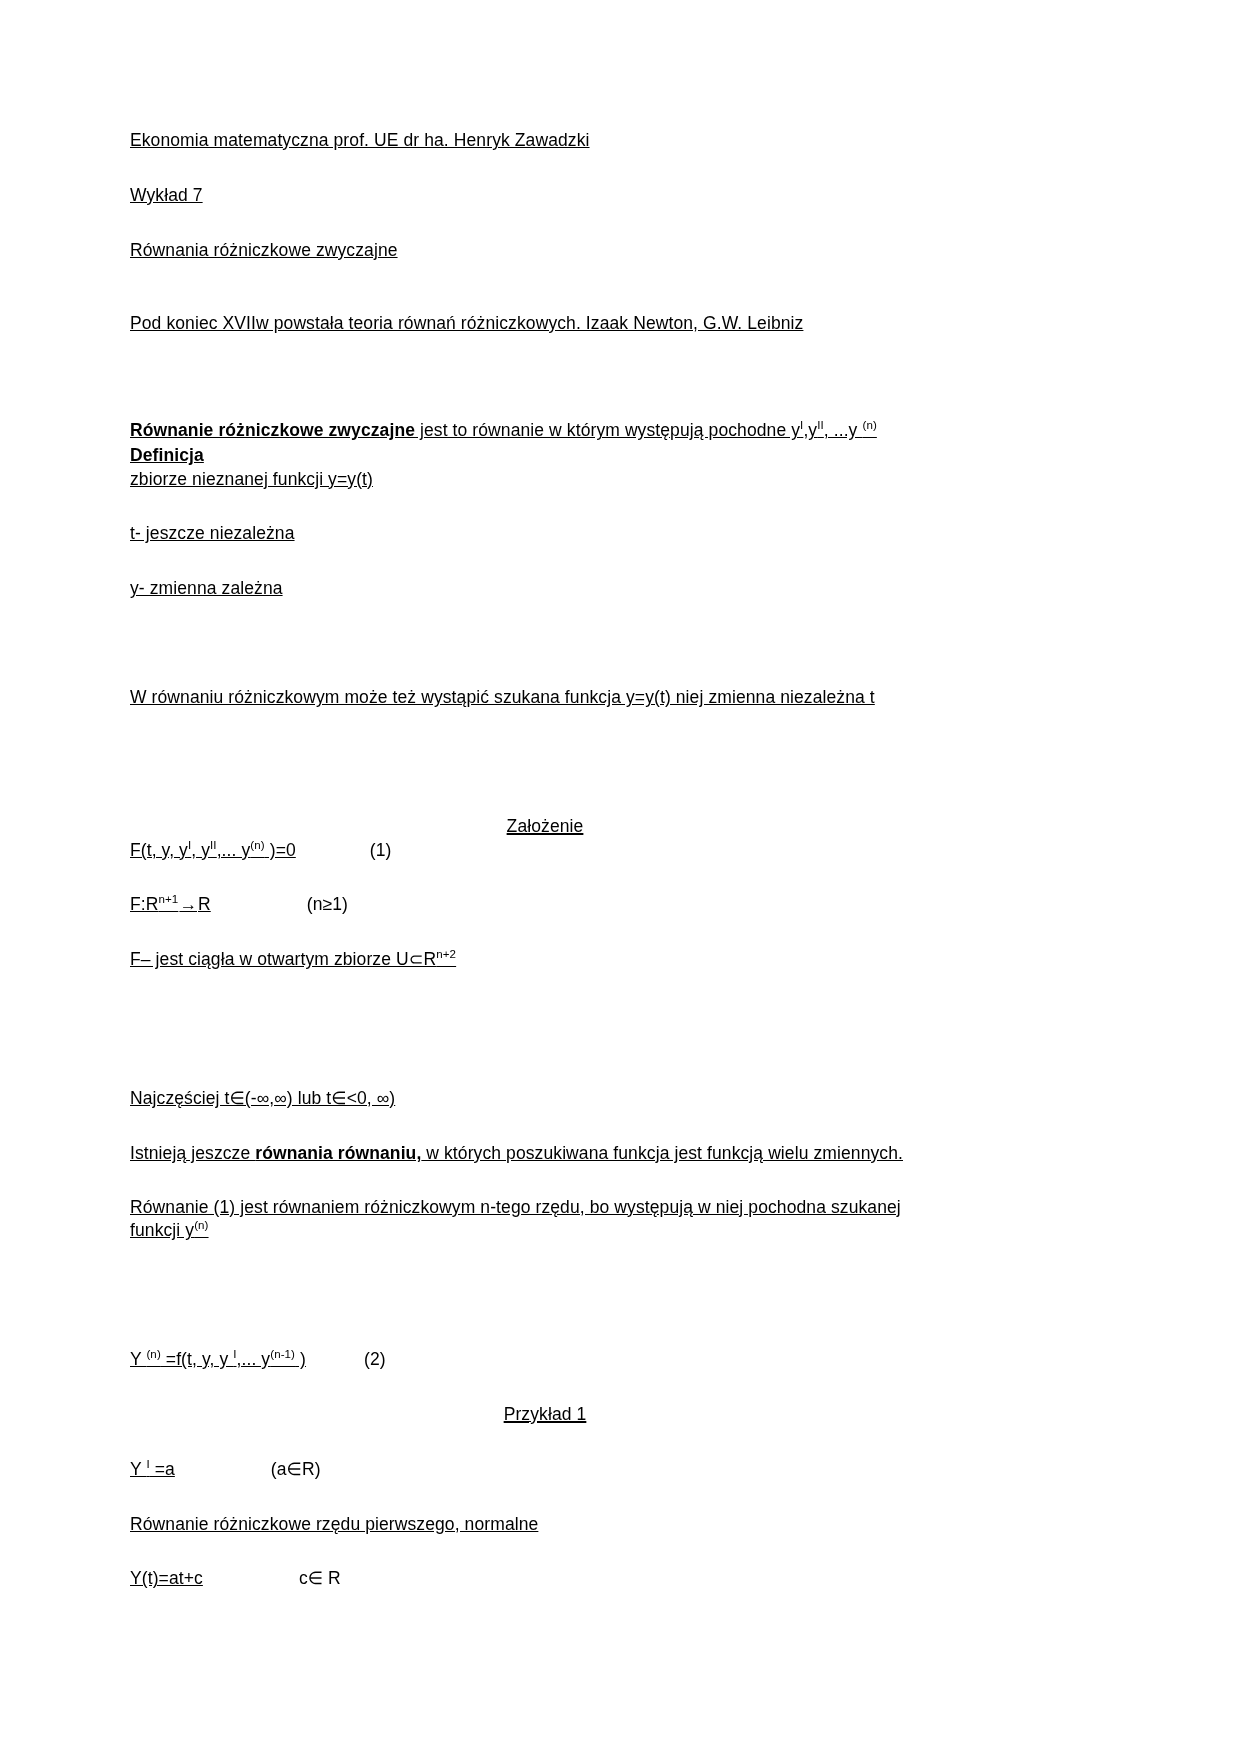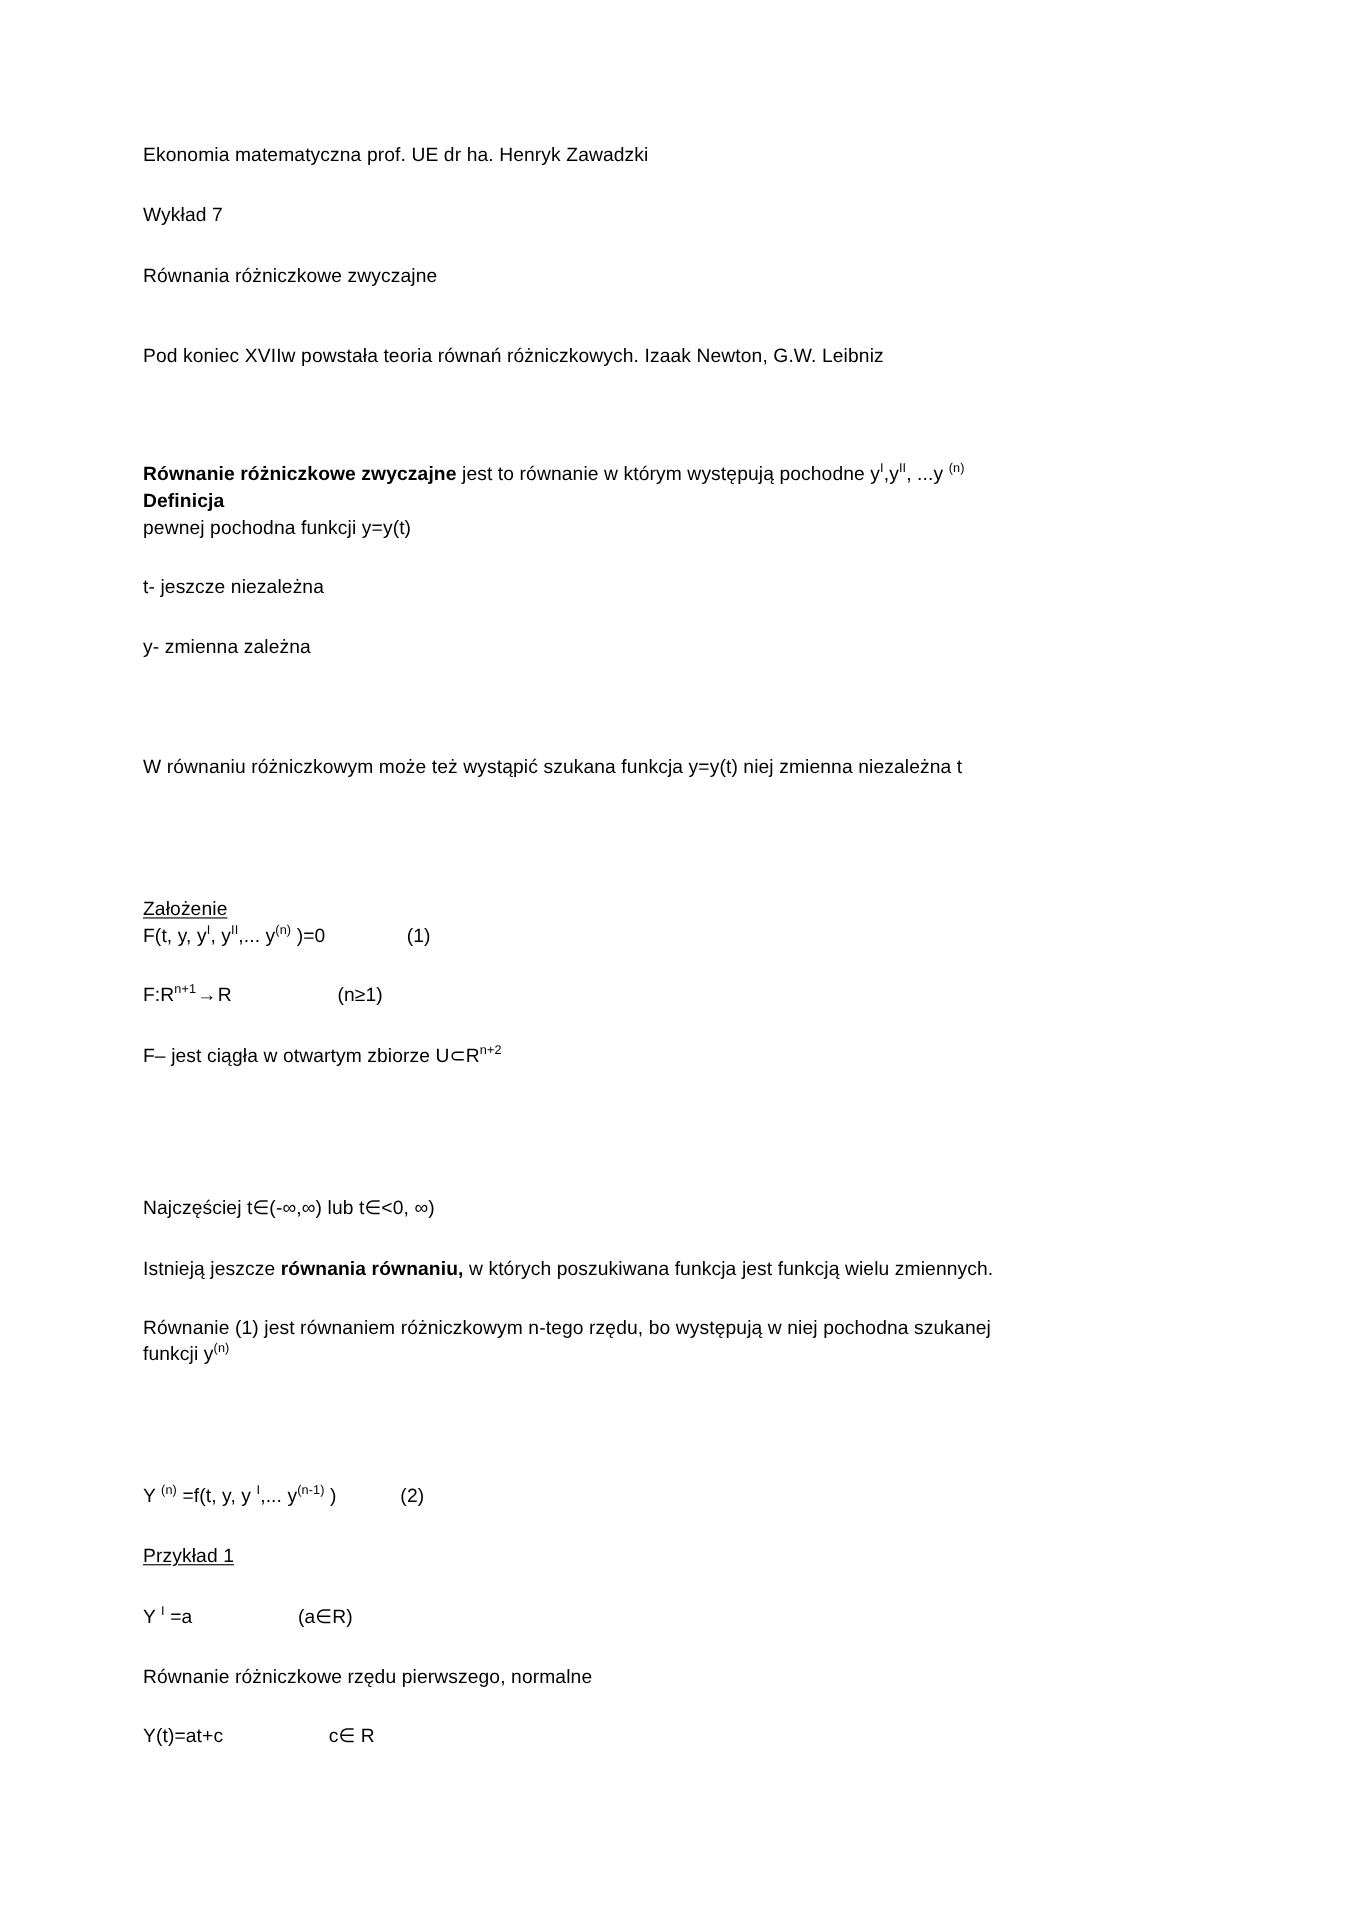--- a/index.html
+++ b/index.html
@@ -20,33 +20,34 @@
     height: 1754px;
     background: #ffffff;
     box-sizing: border-box;
     padding: 128px 130px 0 130px;
   }
   .doc {
     width: 830px;
     font-size: 17.5px;
     line-height: 1.42;
     letter-spacing: 0.1px;
+    text-decoration: underline;
   }
   p.line {
     margin: 0;
     padding: 0;
   }
   
   .gap-sm   { height: 20px; }
   .gap-md   { height: 30px; }
   .gap-lg   { height: 48px; }
   .gap-xxl  { height: 84px; }
 
   .b { font-weight: bold; }
-  .u { text-decoration: underline; text-underline-offset: 2px; }
+  .u { text-decoration: underline; text-underline-offset: 2px; text-align: center; }
 
   .tight { line-height: 1.35; }
 
   sup {
     font-size: 0.66em;
     vertical-align: super;
     line-height: 0;
   }
 
   .num {
@@ -82,21 +83,21 @@
     <div class="gap-lg"></div>
 
     <p class="line">Pod koniec XVIIw powstała teoria równań różniczkowych. Izaak Newton, G.W. Leibniz</p>
 
     <div class="gap-xxl"></div>
 
     <p class="line tight"><span class="b">Równanie różniczkowe zwyczajne</span><span> jest to równanie w którym występują pochodne y</span><sup>I</sup><span>,y</span><sup>II</sup><span>, ...y </span><sup>(n)</sup></p>
 
     <p class="line b">Definicja</p>
 
-    <p class="line tight">pewnej pochodna funkcji y=y(t)</p>
+    <p class="line tight">zbiorze nieznanej funkcji y=y(t)</p>
 
     <div class="gap-md"></div>
 
     <p class="line">t- jeszcze niezależna</p>
 
     <div class="gap-md"></div>
 
     <p class="line">y- zmienna zależna</p>
 
     <div class="gap-xxl"></div>

